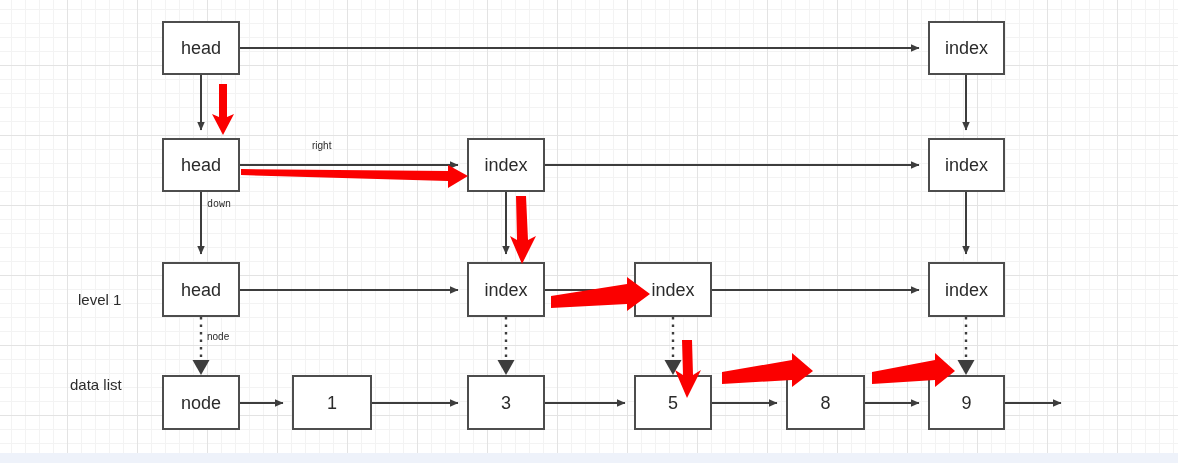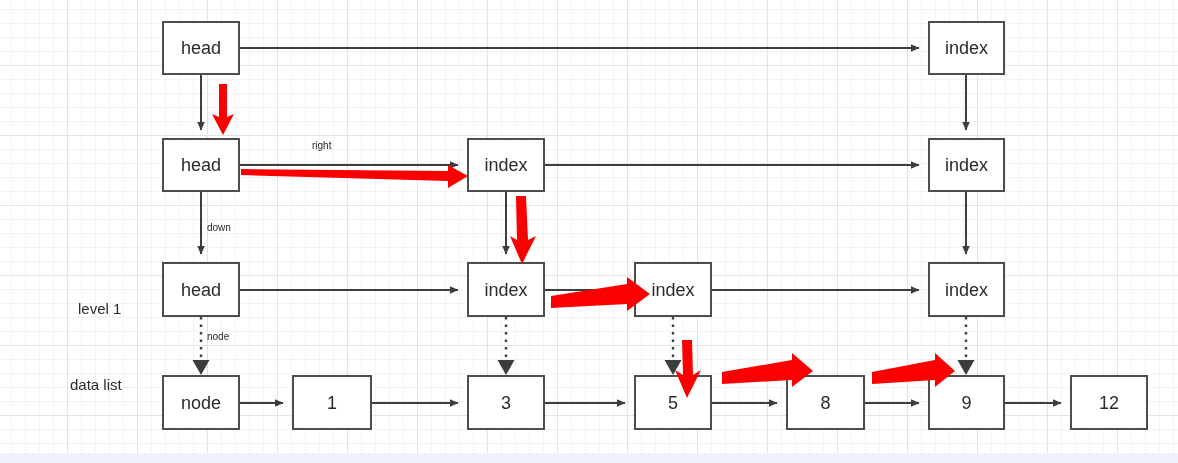--- a/index.html
+++ b/index.html
@@ -129,25 +129,25 @@
       <path d="M219,84 L227,84 L227,117 L234,114 L223,135 L212,114 L219,117 z"></path>
       <path d="M241,169 L448,171 L448,165 L468,176 L448,188 L448,181 L241,175 z"></path>
       <path d="M516,196 L526,196 L528,240 L536,236 L522,264 L510,236 L517,240 z"></path>
       <path d="M551,296 L627,284 L627,277 L650,294 L627,311 L627,304 L551,308 z"></path>
       <path d="M682,340 L692,340 L693,375 L701,370 L687,398 L675,370 L683,375 z"></path>
       <path d="M722,372 L792,360 L792,353 L813,371 L792,387 L792,380 L722,384 z"></path>
       <path d="M872,372 L935,360 L935,353 L955,371 L935,387 L935,380 L872,384 z"></path>
     </g>
   </svg>
 
-  <div class="row-label" style="left:78px; top:300px;">level 1</div>
+  <div class="row-label" style="left:78px; top:291px;">level 1</div>
   <div class="row-label" style="left:70px; top:376px;">data list</div>
 
   <div class="edge-label" style="left:312px; top:140px;">right</div>
-  <div class="edge-label" style="left:207px; top:222px;">down</div>
+  <div class="edge-label" style="left:207px; top:199px;font-family:Liberation Mono, monospace;">down</div>
   <div class="edge-label" style="left:207px; top:331px;">node</div>
 
   <div class="node-box" style="left:162px; top:21px; width:78px; height:54px;">
     <span>head</span>
   </div>
   <div class="node-box" style="left:928px; top:21px; width:77px; height:54px;">
     <span>index</span>
   </div>
 
   <div class="node-box" style="left:162px; top:138px; width:78px; height:54px;">
@@ -184,18 +184,15 @@
   </div>
   <div class="node-box" style="left:634px; top:375px; width:78px; height:55px;">
     <span>5</span>
   </div>
   <div class="node-box" style="left:786px; top:375px; width:79px; height:55px;">
     <span>8</span>
   </div>
   <div class="node-box" style="left:928px; top:375px; width:77px; height:55px;">
     <span>9</span>
   </div>
-  <div class="node-box" style="left:1070px; top:375px; width:78px; height:55px;">
-    <span>12</span>
-  </div>
 
   <div id="footerstrip"></div>
 </div>
 
 </body></html>

